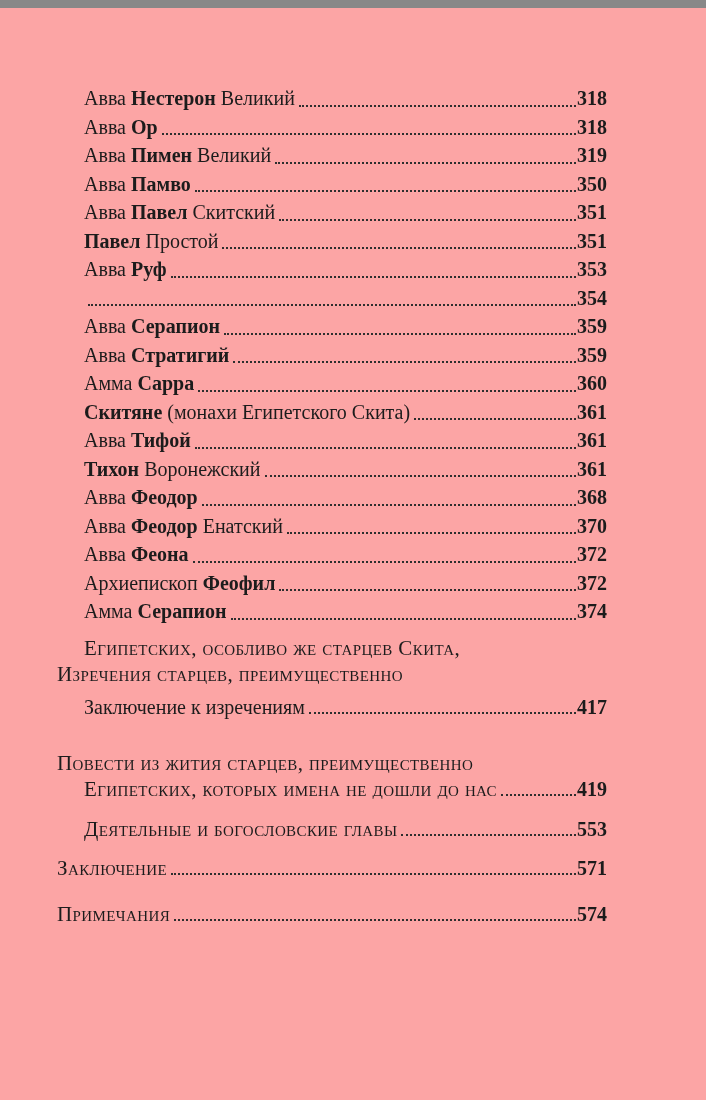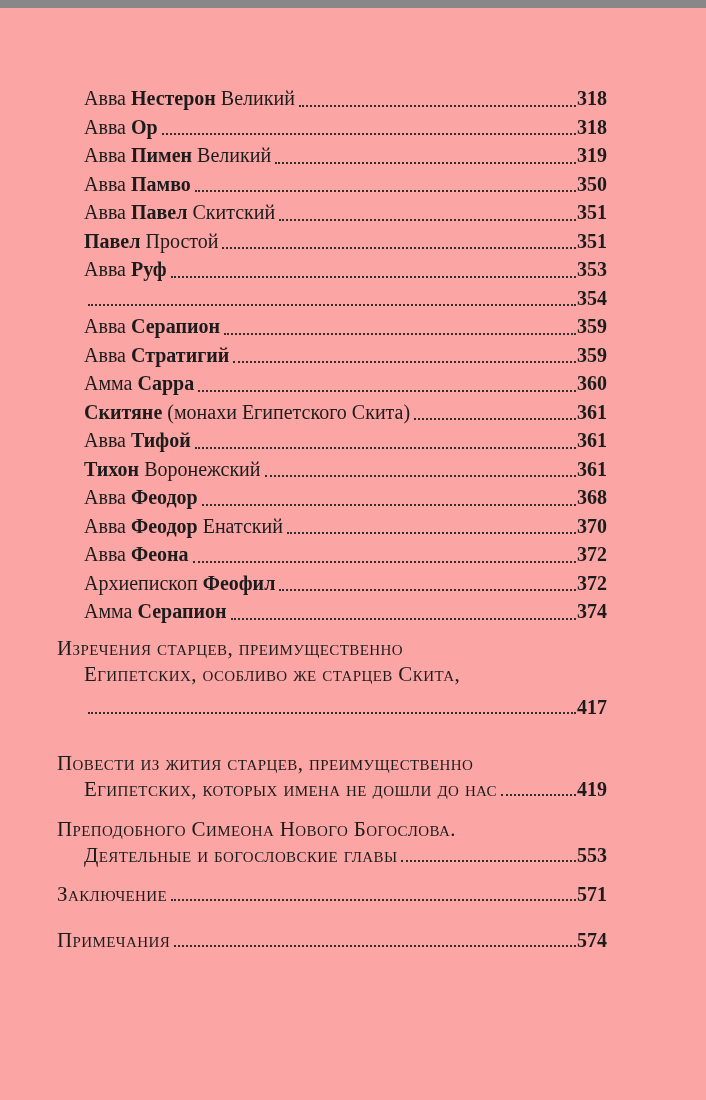--- a/index.html
+++ b/index.html
@@ -137,47 +137,45 @@
         <span class="pg">372</span>
       </div>
       <div class="toc-row">
         <span class="txt"><span>Амма </span><b>Серапион</b></span>
         <span class="dots"></span>
         <span class="pg">374</span>
       </div>
     </div>
   <div class="sections">
       <div class="sec sc">
+        <div class="toc-row ind">
+          <span class="txt"><span>Египетских, особливо же старцев Скита,</span></span>
+        </div>
         <div class="toc-row">
           <span class="txt"><span>Изречения старцев, преимущественно</span></span>
-        </div>
-        <div class="toc-row ind">
-          <span class="txt"><span>Египетских, особливо же старцев Скита,</span></span>
         </div>
       </div>
       <div class="sec">
         <div class="toc-row ind">
+          <span class="txt"><span>Заключение к изречениям </span></span>
           <span class="dots"></span>
           <span class="pg">417</span>
         </div>
       </div>
       <div class="sec sc">
         <div class="toc-row">
           <span class="txt"><span>Повести из жития старцев, преимущественно</span></span>
         </div>
         <div class="toc-row ind">
           <span class="txt"><span>Египетских, которых имена не дошли до нас</span></span>
           <span class="dots"></span>
           <span class="pg">419</span>
         </div>
       </div>
       <div class="sec sc">
-        <div class="toc-row">
-          <span class="txt"><span>Преподобного Симеона Нового Богослова.</span></span>
-        </div>
         <div class="toc-row ind">
           <span class="txt"><span>Деятельные и богословские главы</span></span>
           <span class="dots"></span>
           <span class="pg">553</span>
         </div>
       </div>
       <div class="sec sc">
         <div class="toc-row">
           <span class="txt"><span>Заключение</span></span>
           <span class="dots"></span>

